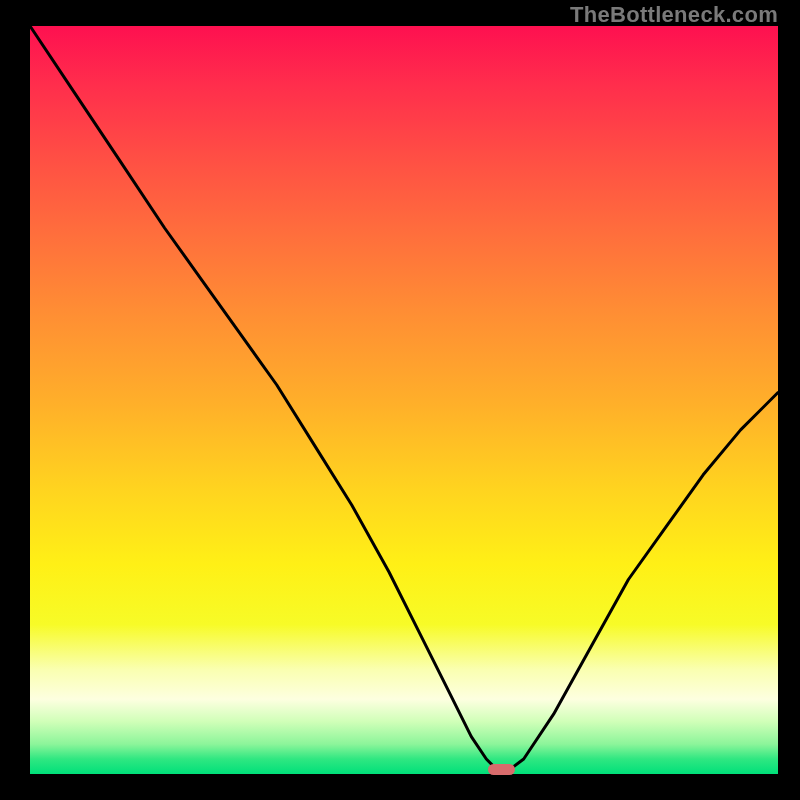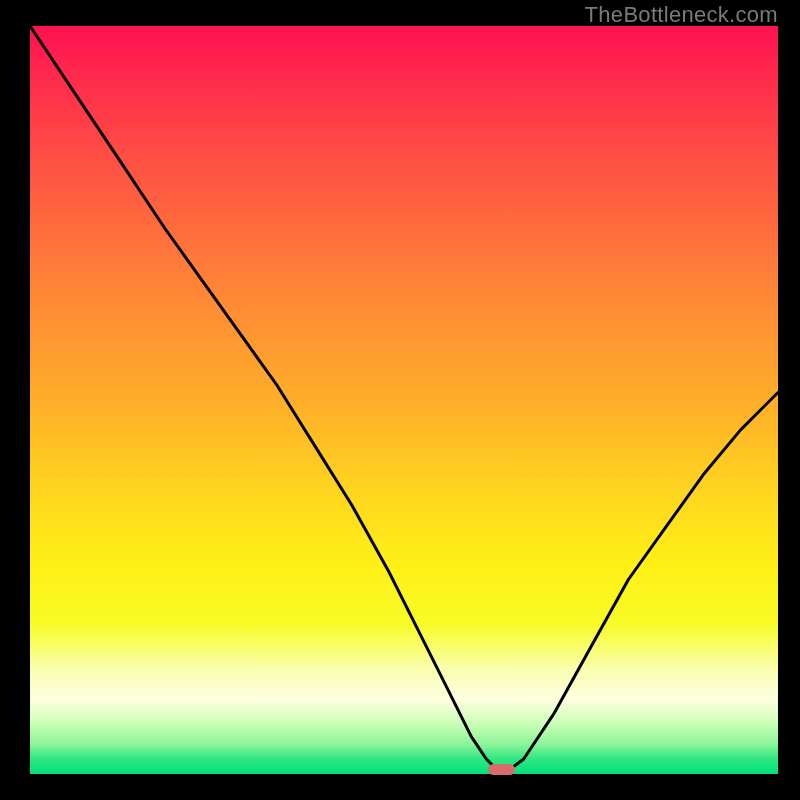--- a/index.html
+++ b/index.html
@@ -43,21 +43,21 @@
       #00e07a 100%
     );
   }
   .watermark {
     position: absolute;
     top: 2px;
     right: 22px;
     color: #7a7a7a;
     font-family: Arial, Helvetica, sans-serif;
     font-size: 22px;
-    font-weight: 400;
+    font-weight: 700;
     letter-spacing: 0.3px;
     user-select: none;
   }
   svg.curve {
     position: absolute;
     left: 0;
     top: 0;
     width: 748px;
     height: 748px;
     overflow: visible;

